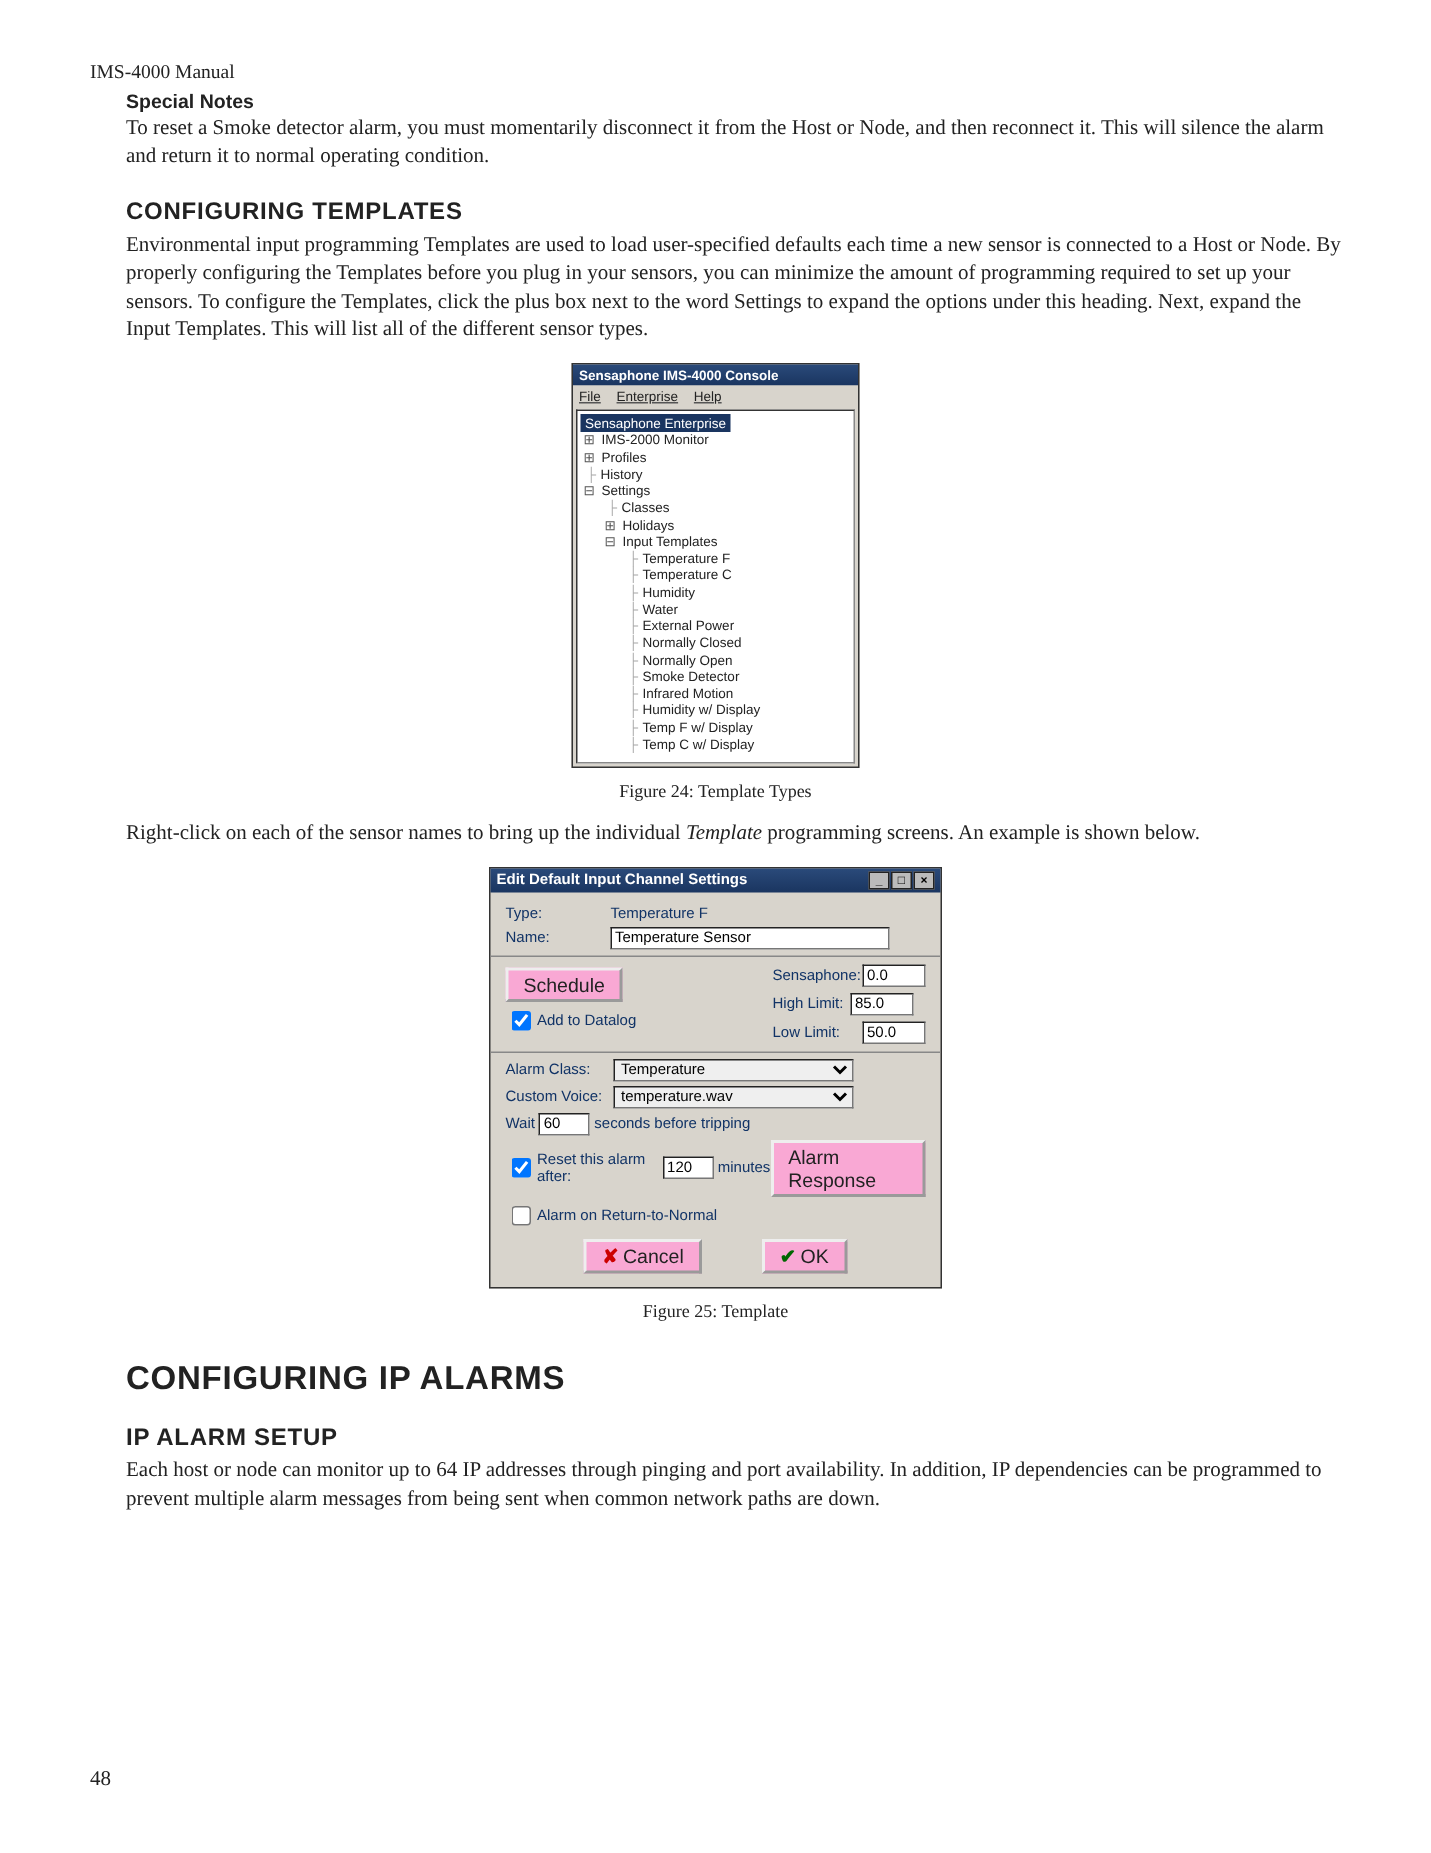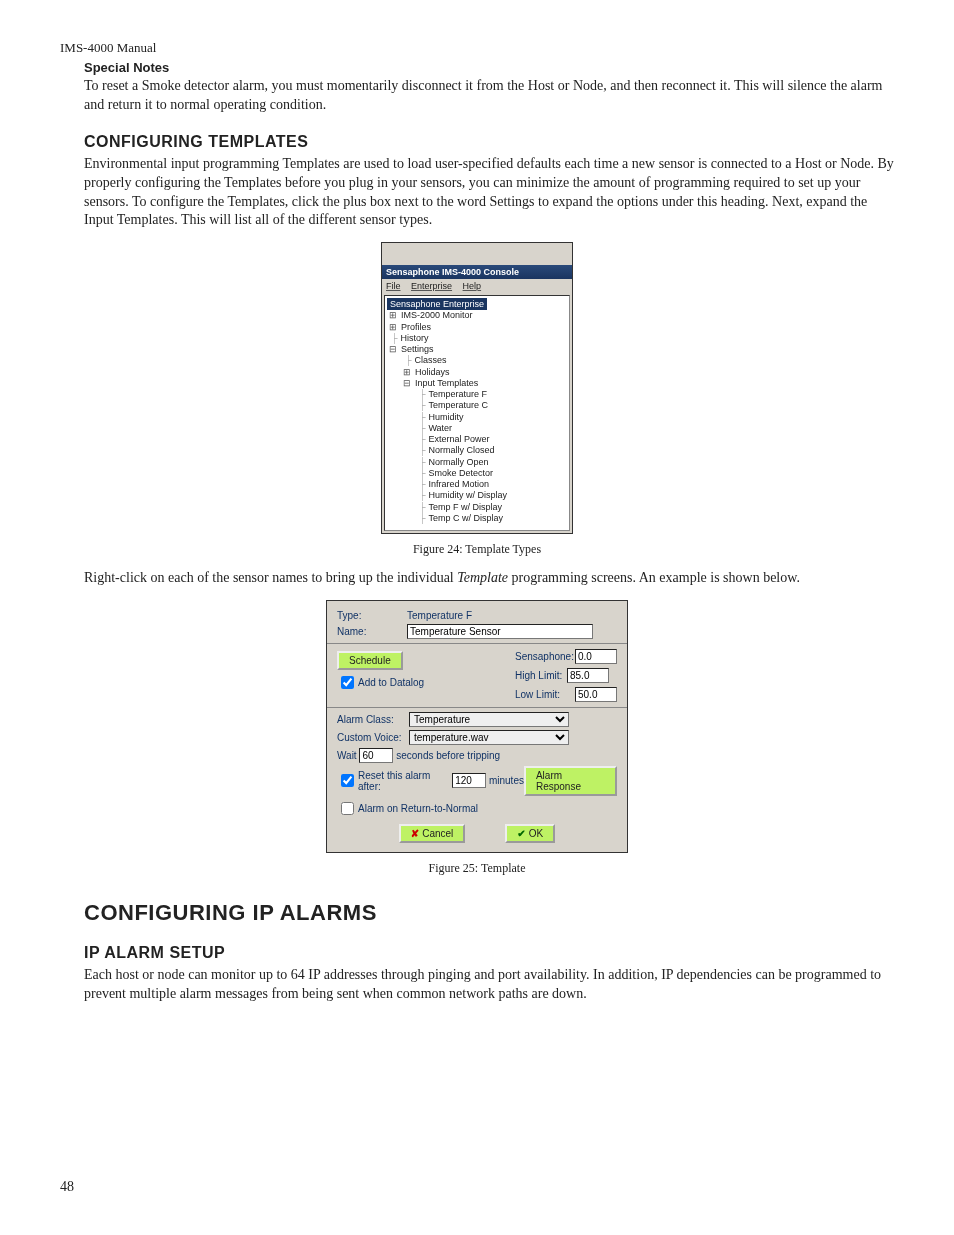--- a/index.html
+++ b/index.html
@@ -66,21 +66,20 @@
     font-family: Tahoma, Arial, sans-serif;
     font-size: 9px;
     text-align: left;
   }
   .treewin .titlebar {
     background: linear-gradient(#2a4a7a,#1a3560);
     color: #fff;
     padding: 2px 4px;
     font-weight: bold;
     font-size: 9px;
-    margin-top: 22px;
   }
   .treewin .menubar {
     background: #d8d4cc;
     padding: 2px 4px;
   }
   .treewin .menubar span { margin-right: 8px; text-decoration: underline; text-decoration-color:#555;}
   .treewin .treebody {
     background: #fff;
     border: 1px inset #888;
     margin: 2px;
@@ -139,21 +138,21 @@
     display:inline-block;width:12px;height:10px;background:#bbb;border:1px solid #222;margin-left:1px;font-size:8px;text-align:center;line-height:9px;color:#000;
   }
   .dlg .pane { padding:6px 10px; }
   .dlg .row { display:flex; align-items:center; margin:3px 0; }
   .dlg .lbl { width:70px; color:#113366; }
   .dlg .lbl2 { color:#113366; }
   .dlg .val-navy { color:#113366; }
   .dlg input.txt { border:1px inset #777; background:#fff; font-size:10px; padding:1px 2px; }
   .dlg .sep { border-top:1px solid #888; margin:4px -10px; }
   .dlg .btn {
-    display:inline-block; background:#bef264; border:2px outset #eee; padding:2px 10px; font-size:10px;
+    display:inline-block; background:#f9a8d4; border:2px outset #eee; padding:2px 10px; font-size:13px;
   }
   .dlg .btn .xred { color:#c00; font-weight:bold; margin-right:3px;}
   .dlg .btn .chk { color:#060; font-weight:bold; margin-right:3px;}
   .dlg .chkbx { margin-right:4px; }
   .dlg select.sel { width:160px; font-size:10px; border:1px inset #777;}
   .toprow-right { display:flex; flex-direction:column; gap:2px; margin-left:auto;}
   .toprow-right .row { margin:1px 0;}
   .dlg .col2 { display:flex; }
   .dlg .col2 > div:first-child{ flex:1;}
 </style>
@@ -207,20 +206,26 @@
   </div>
   <div class="caption">Figure 24: Template Types</div>
 </div>
 
 <div class="body-text">
   <span>Right-click on each of the sensor names to bring up the individual </span><span class="ital">Template</span><span> programming screens. An example is shown below.</span>
 </div>
 
 <div class="figure-wrap">
   <div class="dlg">
+    <div class="titlebar">
+      <span>Edit Default Input Channel Settings</span>
+      <span class="winbtns">
+        <span>_</span><span>□</span><span>×</span>
+      </span>
+    </div>
     <div class="pane">
       <div class="row">
         <span class="lbl">Type:</span>
         <span class="val-navy">Temperature F</span>
       </div>
       <div class="row">
         <span class="lbl">Name:</span>
         <input class="txt" style="width: 180px;" value="Temperature Sensor">
       </div>
       <div class="sep"></div>

